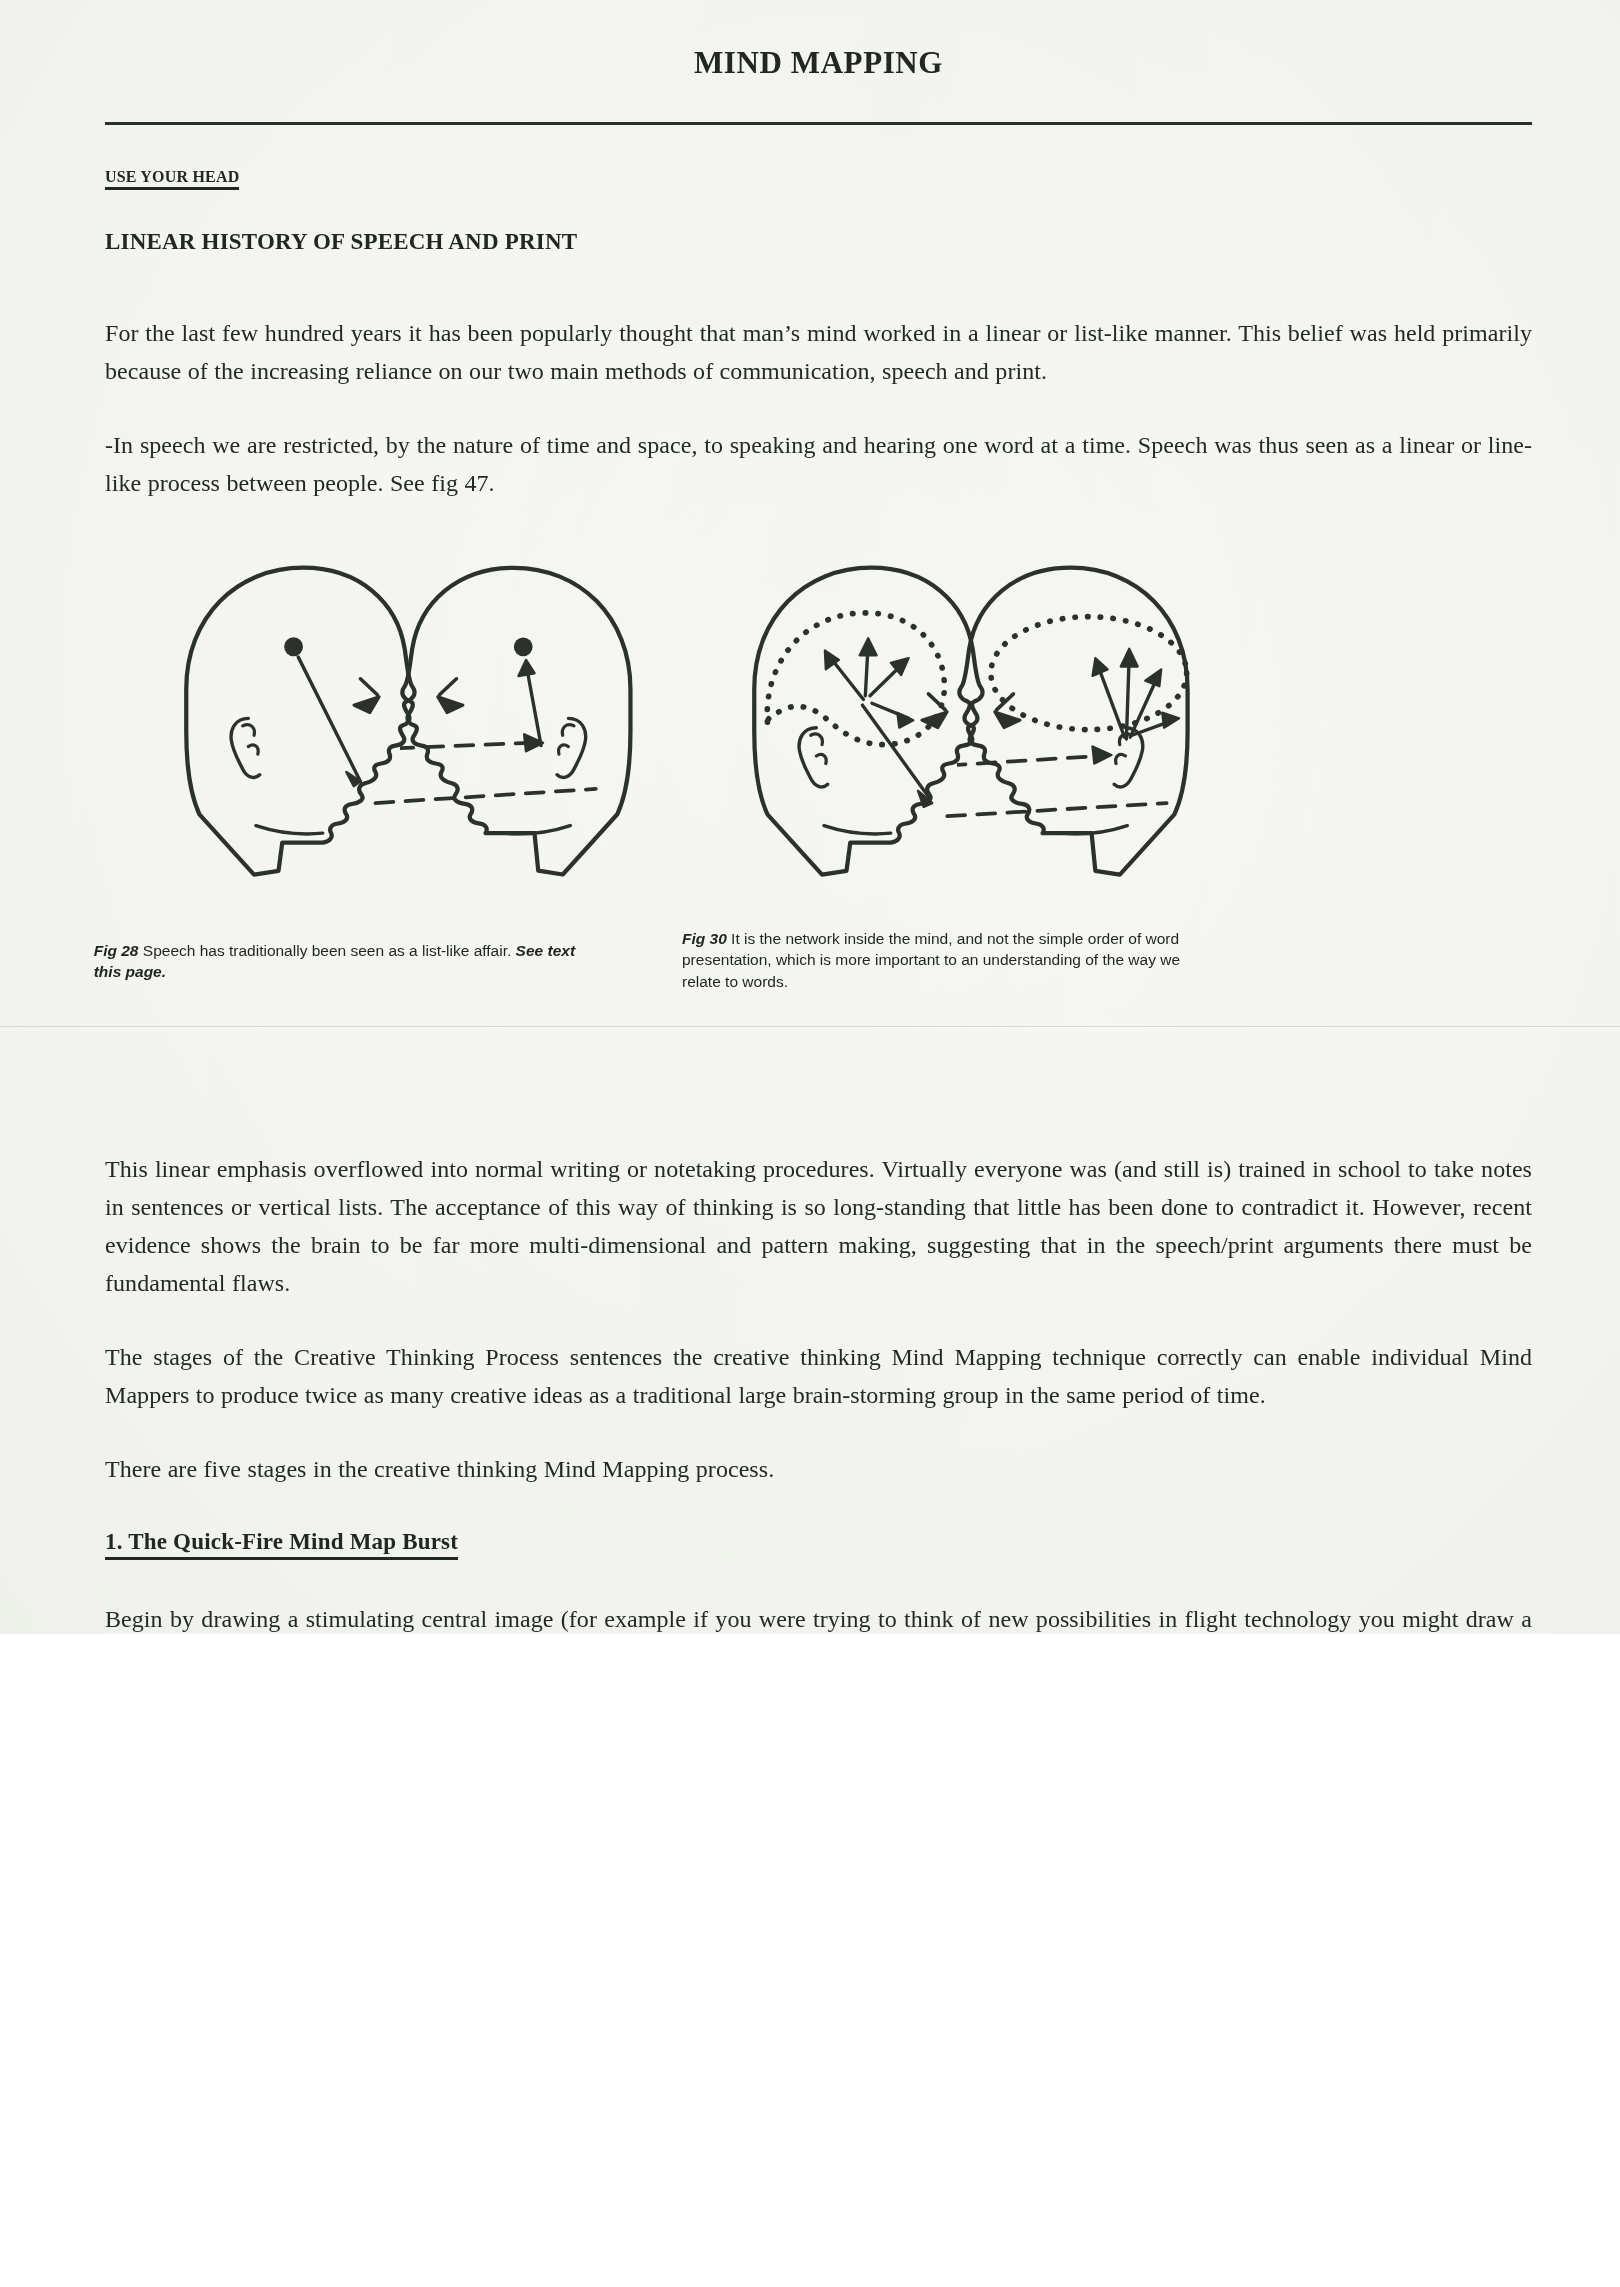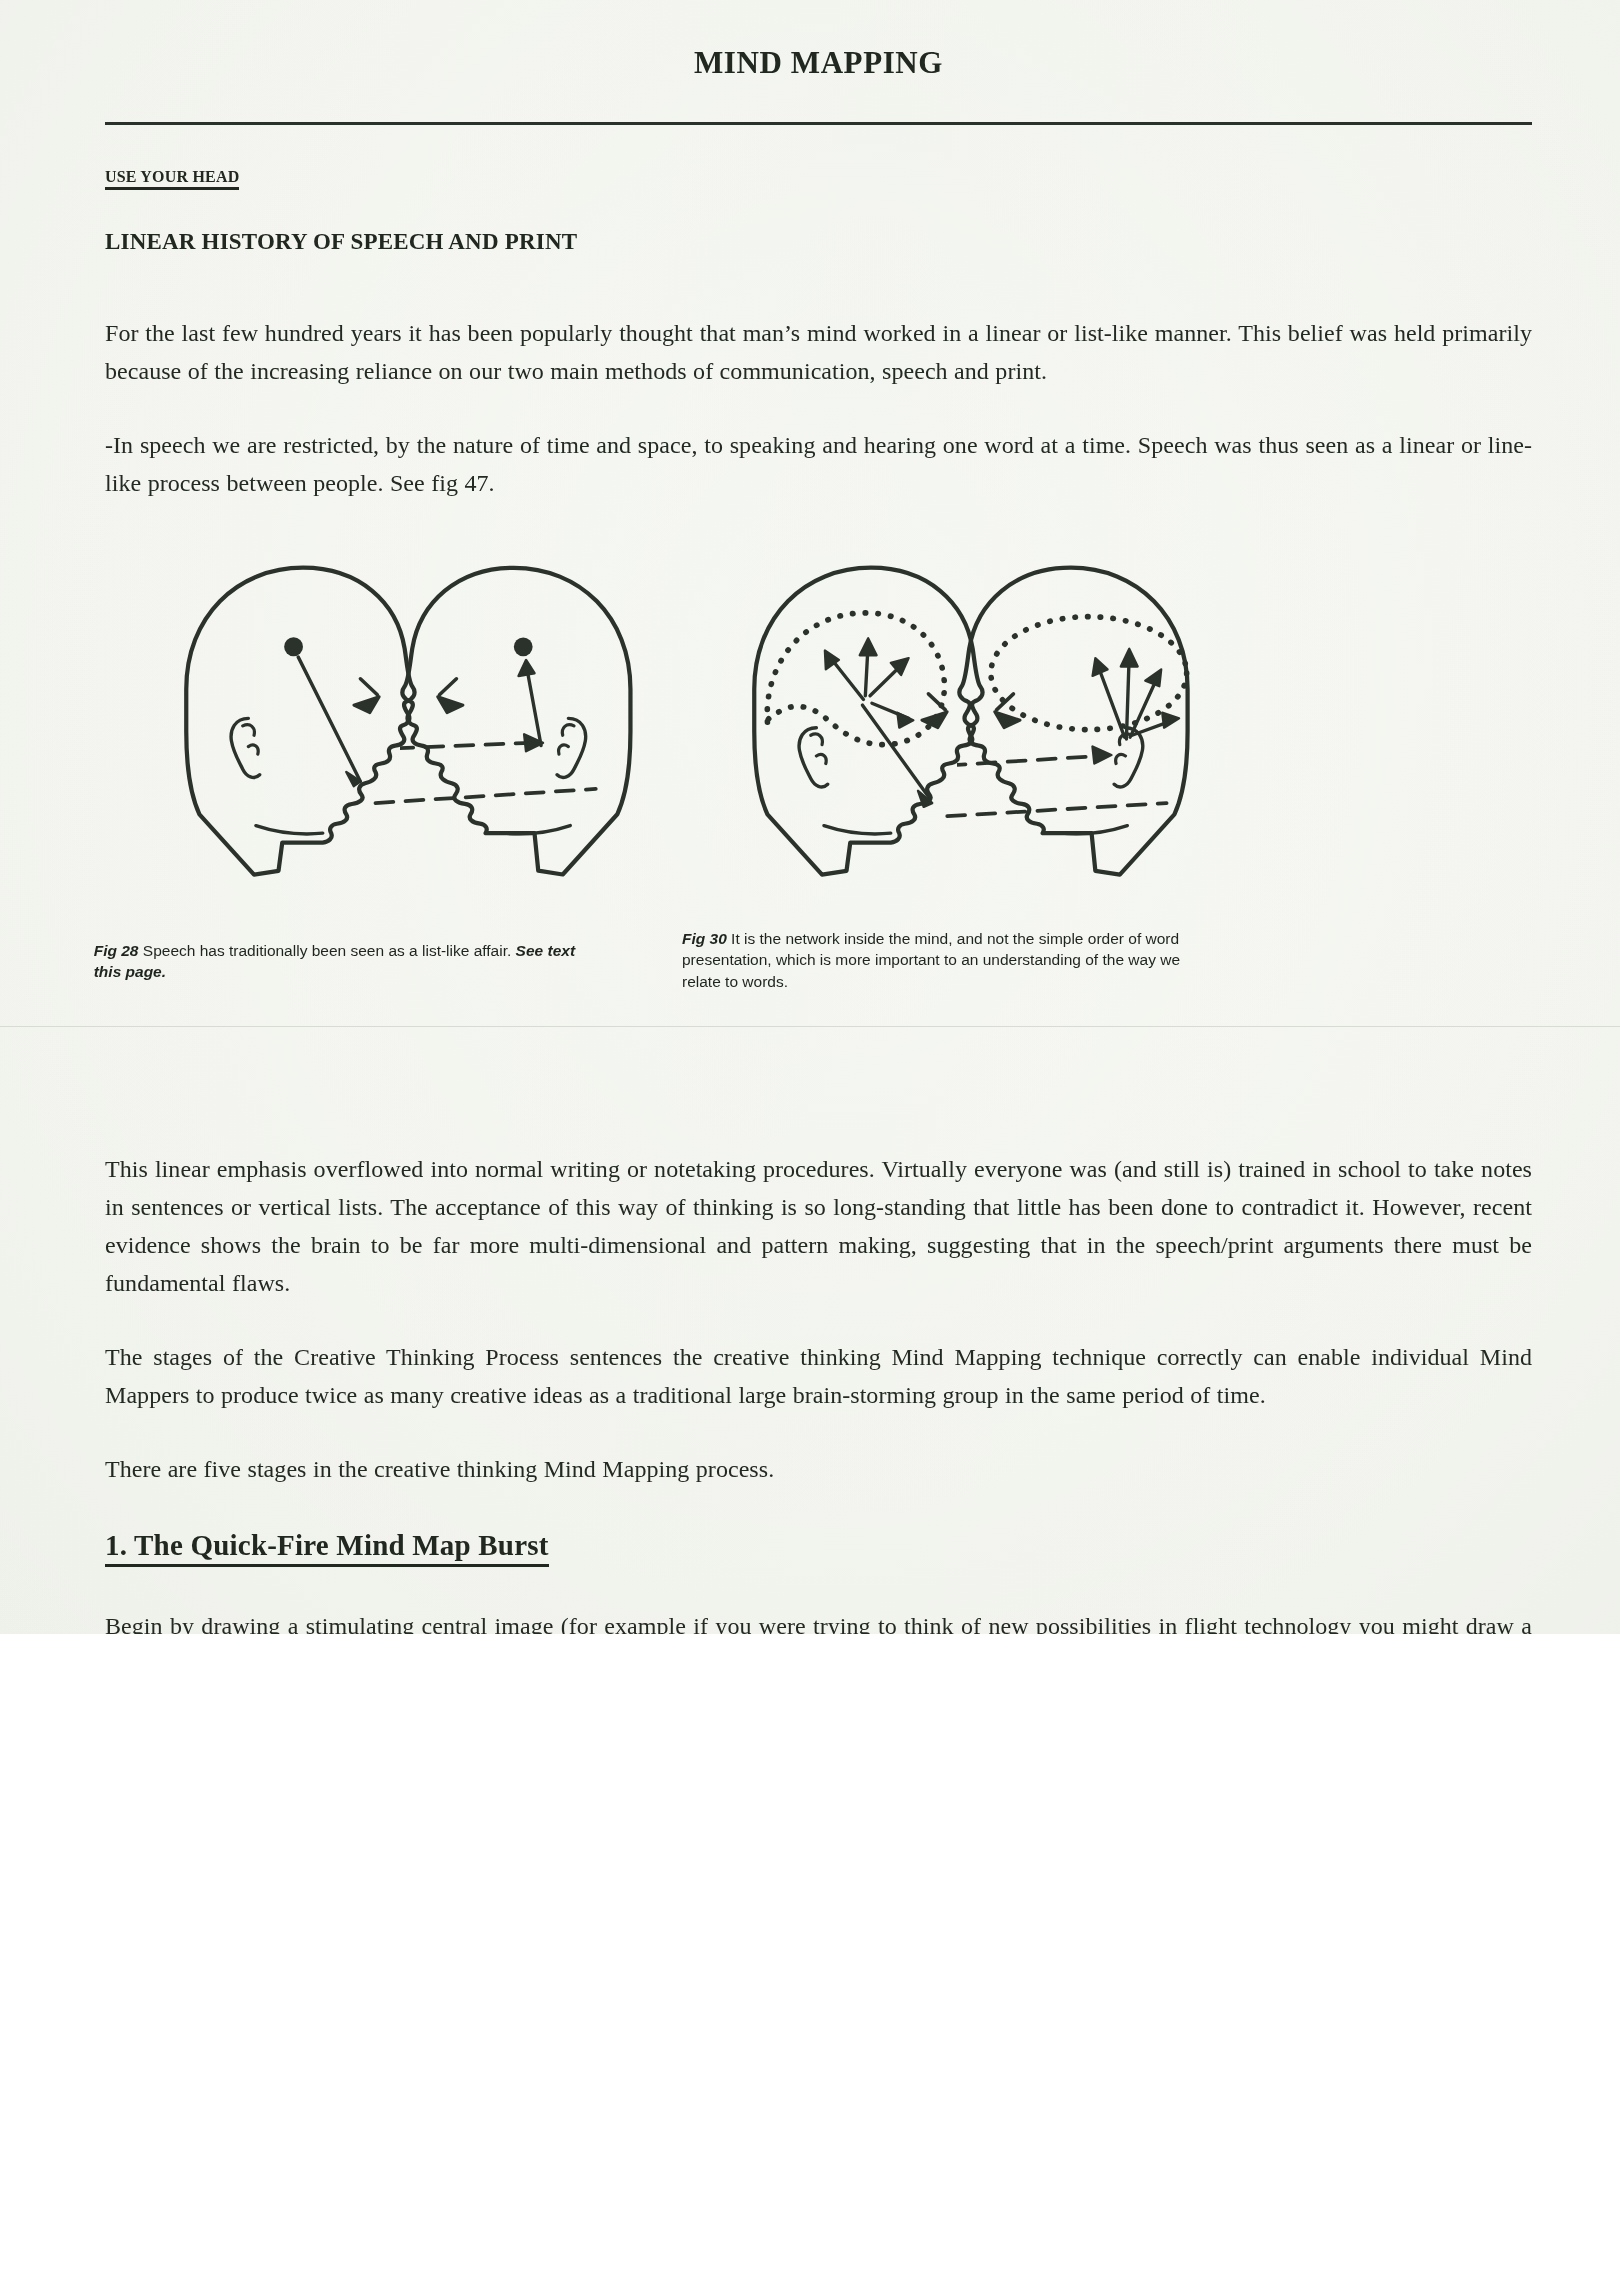--- a/index.html
+++ b/index.html
@@ -60,21 +60,21 @@
     letter-spacing: 0.2px;
   }
   h3.sub-head {
     font-size: 23px;
     font-weight: bold;
     color: #20281f;
     margin: 38px 0 16px 0;
     letter-spacing: 0.2px;
   }
   h3.numbered-head {
-    font-size: 29px;
+    font-size: 23px;
     font-weight: bold;
     color: #20281f;
     margin: 0;
     display: inline-block;
     border-bottom: 3.8px solid #20281f;
     padding-bottom: 2.8px;
     letter-spacing: 0.2px;
   }
 
   p.body {

